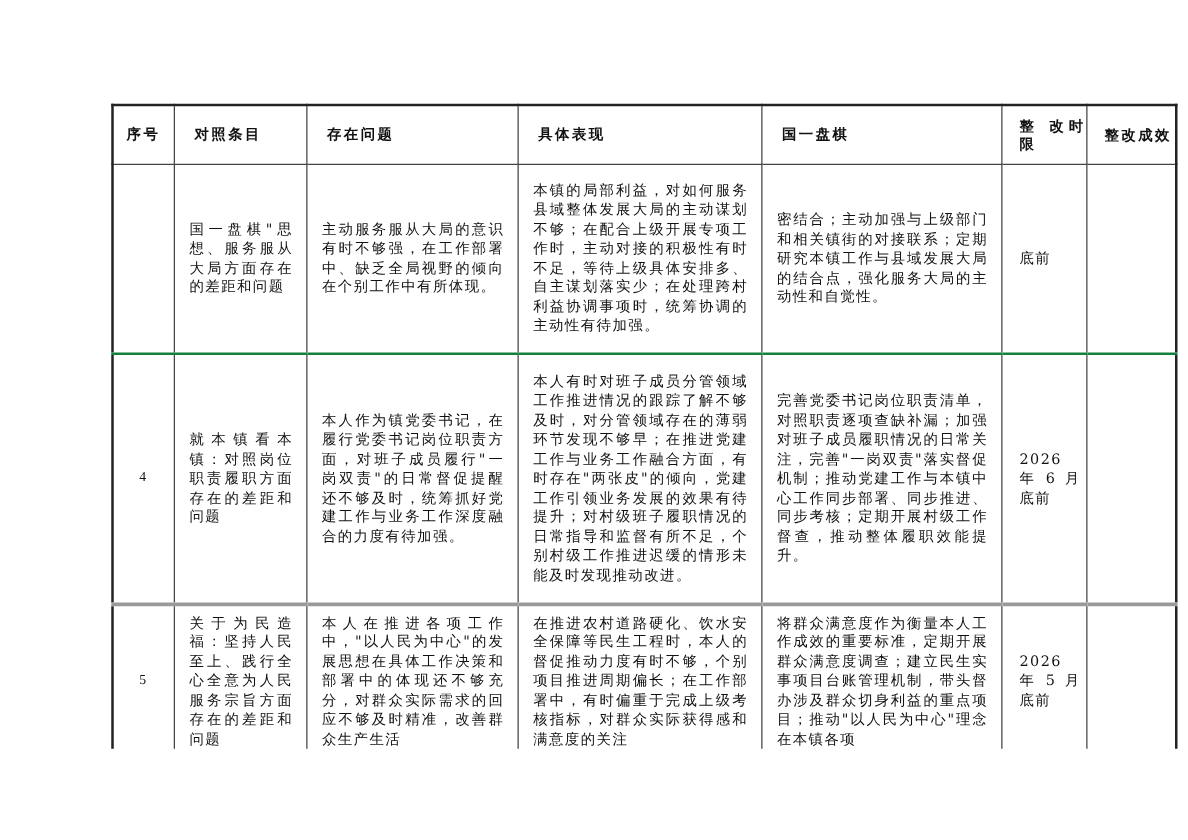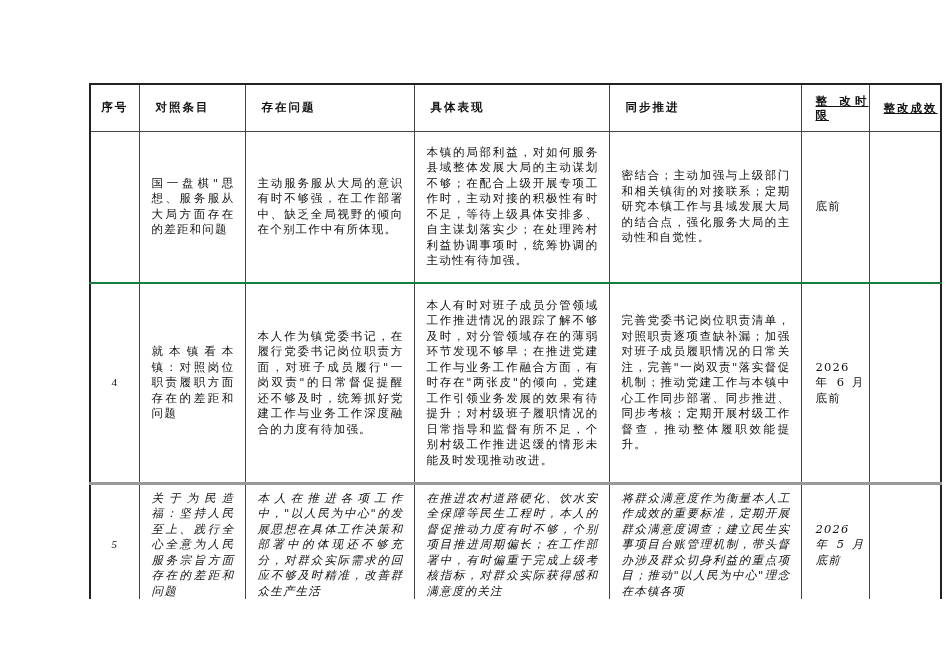--- a/index.html
+++ b/index.html
@@ -13,34 +13,34 @@
   }
   table.rect td, table.rect th {
     border: 1px solid #444; padding: 0; vertical-align: middle;
     font-size: 11.5px; line-height: 15.5px; letter-spacing: 1.2px;
     word-break: break-all; text-align: justify; font-weight: normal;
   }
   table.rect th { font-weight: bold; font-family: "DejaVu Sans", "Liberation Sans", sans-serif; font-size: 11.5px; letter-spacing: 2px; }
   th .hd, td .cell { display: block; }
   .hd-seq { text-align: center; padding: 0 4px; }
   .hd-left { padding-left: 16px; }
-  .hd-small { padding-left: 14px; line-height: 14px; text-decoration: underline; }
+  .hd-small { padding-left: 14px; line-height: 14px; }
   td .cell { padding: 0 10px 0 12px; }
   td.seq .cell { text-align: center; padding: 0; font-family: "Liberation Serif", serif; font-size: 11px; }
   td.deadline .cell { padding-left: 14px; padding-right: 4px; }
   col.c1 { width: 49px; } col.c2 { width: 106px; } col.c3 { width: 169px; }
   col.c4 { width: 195px; } col.c5 { width: 192px; } col.c6 { width: 68px; } col.c7 { width: 72px; }
   tr.hdr { height: 47px; }
   tr.r1 { height: 152px; }
   tr.r2 { height: 200px; }
   tr.r3 { height: 116px; }
   tr.r3 td { border-bottom: none; vertical-align: top; }
   tr.r3 td .cell { padding-top: 6px; }
   tr.r2 td { border-top: 2px solid #15803d; }
-  tr.r3 td { border-top: 3px solid #9a9a9a; font-style: italic; }
+  tr.r3 td { border-top: 3px solid #9a9a9a; }
   td.gray-left { border-left: 2px solid #aaa; }
 </style>
 </head>
 <body>
 
 <div class="page">
   <table class="rect">
     <colgroup>
       <col class="c1">
         <col class="c2">
@@ -58,21 +58,21 @@
       <th>
             <span class="hd hd-left">对照条目</span>
           </th>
       <th>
             <span class="hd hd-left">存在问题</span>
           </th>
       <th>
             <span class="hd hd-left">具体表现</span>
           </th>
       <th class="gray-left">
-            <span class="hd hd-left">同步推进</span>
+            <span class="hd hd-left">国一盘棋</span>
           </th>
       <th>
             <span class="hd hd-small">整 改时限</span>
           </th>
       <th>
             <span class="hd hd-small">整改成效</span>
           </th>
     </tr>
 
     <tr class="r1">

